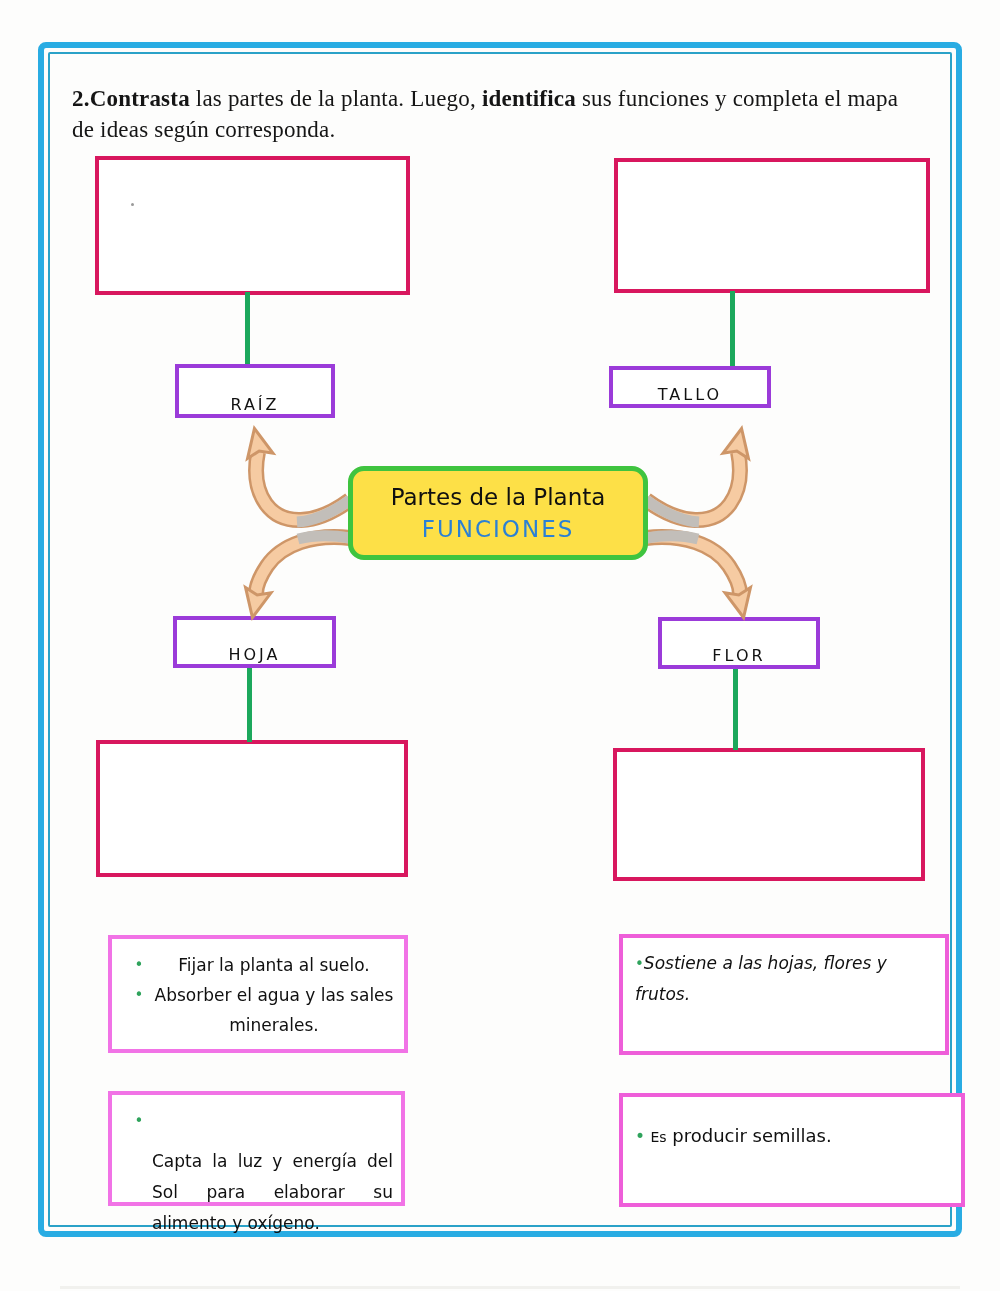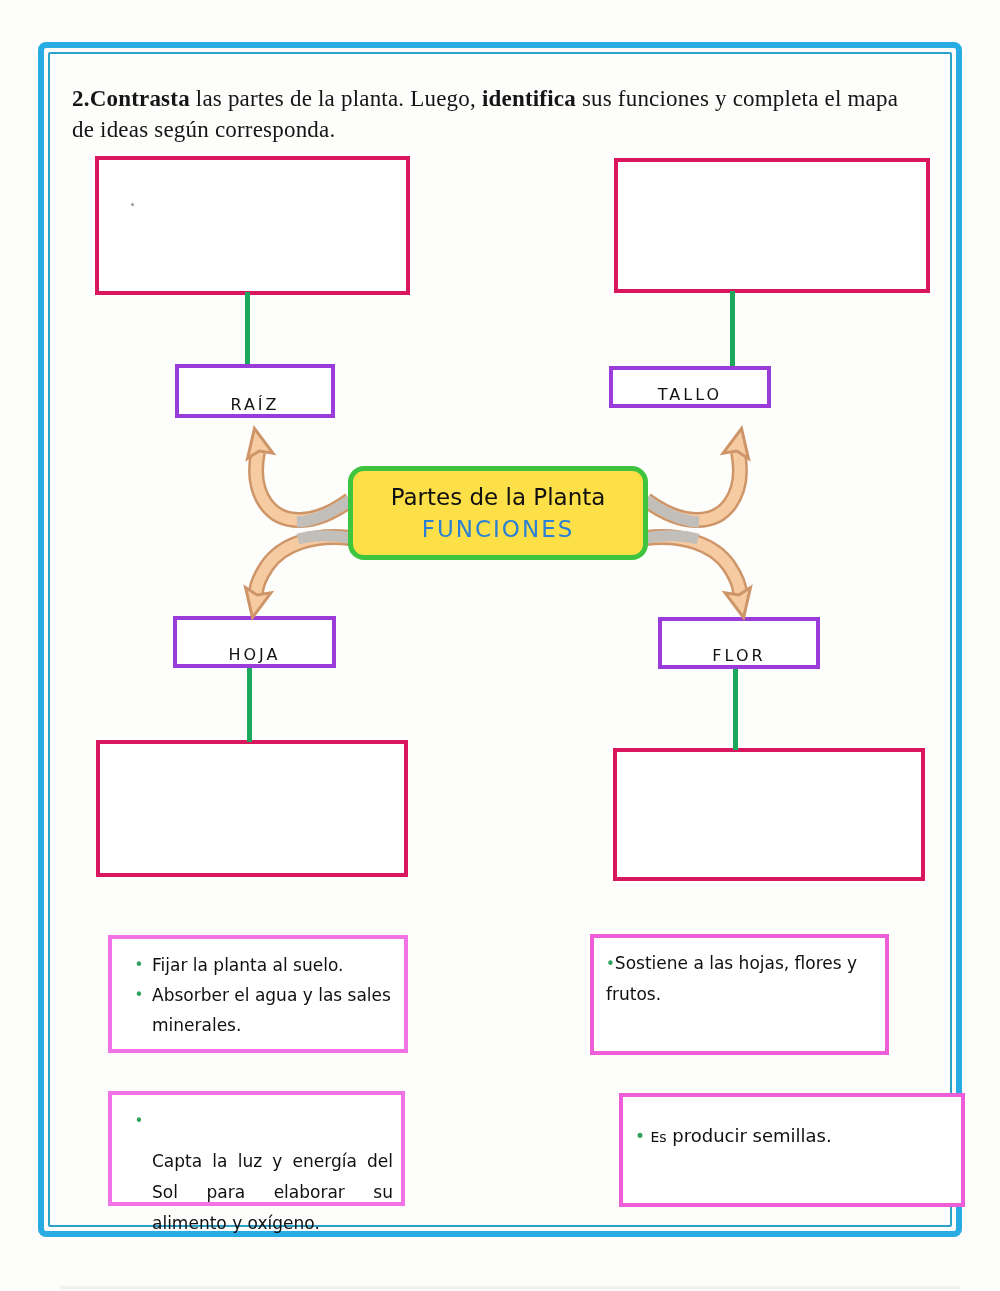--- a/index.html
+++ b/index.html
@@ -53,21 +53,21 @@
   .answer-box {
     position: absolute; background: #ffffff; box-sizing: border-box;
     font-size: 17px; line-height: 30px; color: #101010;
   }
   .pink-light { border: 4px solid #F173E6; }
   .pink-deep  { border: 4px solid #EE5ED9; }
   .bullet { color: #2FA35C; }
   .blist { padding: 11px 8px 0 14px; }
   .brow { display: flex; }
   .brow .bullet { width: 26px; text-align: center; flex: 0 0 26px; font-size: 15px; }
-  .brow .btext { width: 246px; }
+  .brow .btext { width: 246px; text-align: center; }
   .justify .btext { width: 242px; text-align: justify; line-height: 31px; margin-top: 40px; }
   .inline-item { padding: 10px 12px 0 12px; }
   .inline-item .bullet { font-size: 15px; }
   .flor-item { padding: 24px 12px 0 12px; }
   .flor-item .es { font-size: 14px; }
   .flor-item .main { font-size: 18px; }
 
   .stray-dot {
     position: absolute; left: 131px; top: 203px; width: 3px; height: 3px;
     background: #9a9a9a; border-radius: 50%;
@@ -155,21 +155,21 @@
     <div class="brow">
       <span class="bullet">•</span>
       <span class="btext">Fijar la planta al suelo.</span>
     </div>
     <div class="brow">
       <span class="bullet">•</span>
       <span class="btext">Absorber el agua y las sales minerales.</span>
     </div>
   </div>
 
-  <div class="answer-box pink-deep inline-item" style="left:590px; top:934px; width:299px; height:121px;">
+  <div class="answer-box pink-deep inline-item" style="left:619px; top:934px; width:330px; height:121px;font-style:italic;">
     <span class="bullet">•</span><span>Sostiene a las hojas, flores y frutos.</span>
   </div>
 
   <div class="answer-box pink-light blist justify" style="left:108px; top:1091px; width:297px; height:115px;">
     <div class="brow">
       <span class="bullet">•</span>
       <span class="btext">Capta la luz y energía del Sol para elaborar su alimento y oxígeno.</span>
     </div>
   </div>
 

